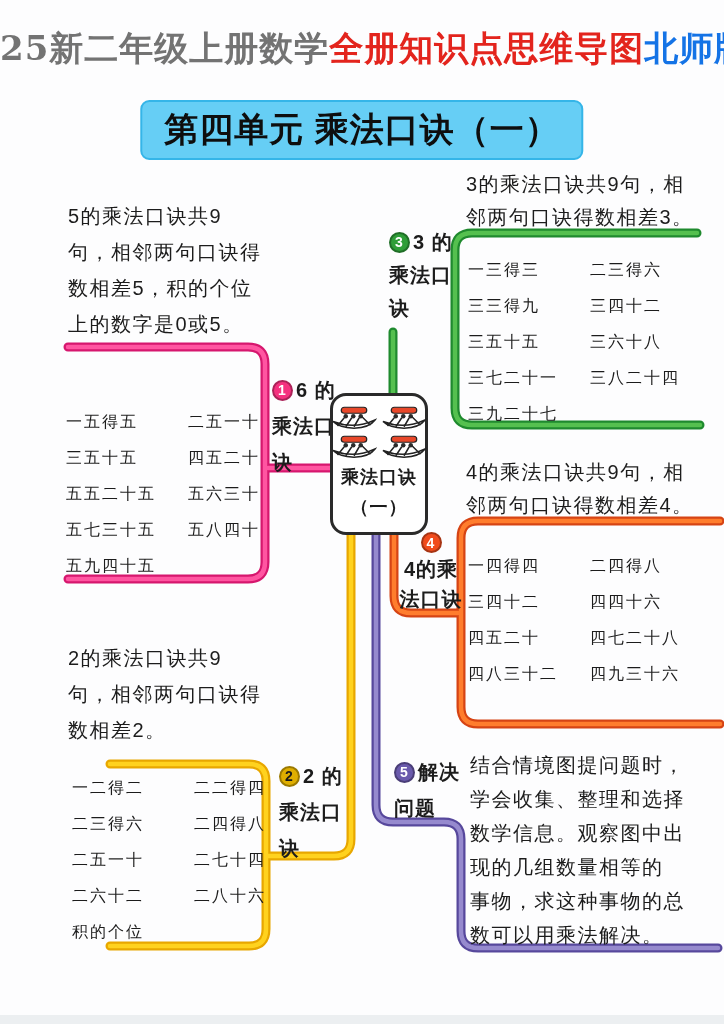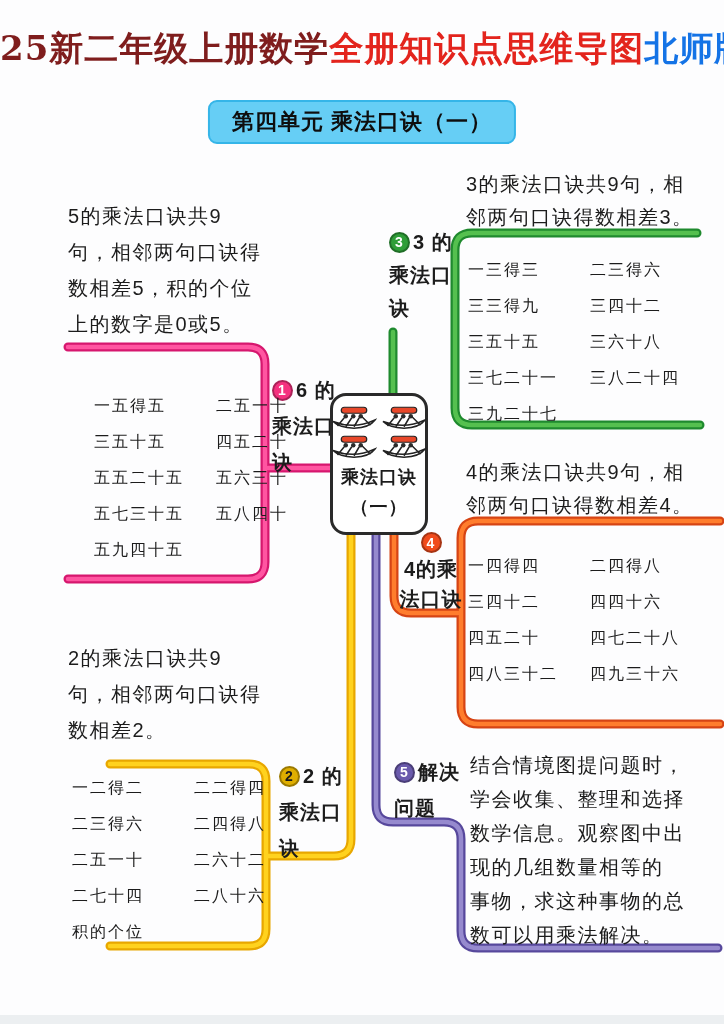--- a/index.html
+++ b/index.html
@@ -2,21 +2,21 @@
 <html><head>
 <meta charset="utf-8">
 <style>
   html,body{margin:0;padding:0;background:#ffffff;}
   .canvas{position:relative;width:724px;height:1024px;margin:0 auto;background:#fdfdfe;
           font-family:"Liberation Sans",sans-serif;color:#1c1c1c;overflow:hidden;}
   .main-title{position:absolute;left:0;top:26px;width:724px;text-align:center;
               font-family:"DejaVu Serif",serif;font-size:34px;font-weight:700;letter-spacing:1px;white-space:nowrap;}
   .banner{position:absolute;left:50%;top:100px;transform:translateX(-50%);
           padding:5px 22px;border-radius:9px;border:2px solid #35b5e8;
-          font-size:22px;font-weight:700;color:#0e0e0e;white-space:nowrap;letter-spacing:1px;}
+          font-size:34px;font-weight:700;color:#0e0e0e;white-space:nowrap;letter-spacing:1px;}
   .lines{position:absolute;left:0;top:0;pointer-events:none;z-index:1;}
   .lines path{fill:none;stroke-linecap:round;stroke-linejoin:round;}
   .pO{stroke-width:9px;}
   .pI{stroke-width:4.5px;}
   .center-node{position:absolute;left:330px;top:393px;width:98px;height:142px;box-sizing:border-box;
                background:#ffffff;border:3px solid #2a2a2a;border-radius:16px;z-index:3;
                display:flex;flex-direction:column;align-items:center;}
   .boats{display:grid;grid-template-columns:46px 46px;grid-gap:2px 4px;margin-top:9px;}
   .boats svg{width:46px;height:27px;display:block;}
   .center-title{font-size:18px;font-weight:700;margin-top:4px;letter-spacing:1px;}
@@ -38,21 +38,21 @@
   .b4lab .ln{height:30px;line-height:30px;display:flex;align-items:center;justify-content:center;}
   .b4lab .badge{margin:0 0 1px 0;}
   .bottom-strip{position:absolute;left:0;bottom:0;width:724px;height:9px;background:#eceff1;z-index:0;}
 </style>
 </head>
 <body>
 
 <div class="canvas">
 
   <div class="main-title">
-    <span style="color: #7f1d1d;">25新二年级上册数学</span><span style="color: rgb(227, 36, 29);">全册知识点思维导图</span><span style="color: rgb(20, 115, 230);">北师版</span>
+    <span style="color: #737373;">25新二年级上册数学</span><span style="color: rgb(227, 36, 29);">全册知识点思维导图</span><span style="color: rgb(20, 115, 230);">北师版</span>
   </div>
 
   <div class="banner" style="background: rgb(102, 206, 245);">第四单元 乘法口诀（一）</div>
 
   <svg class="lines" width="724" height="1024" viewBox="0 0 724 1024">
 
     <path class="pO" d="M268 468 H333" stroke="#d6176e"></path>
     <path class="pO" d="M68 347 H248 Q265 347 265 364 V562 Q265 579 248 579 H68" stroke="#d6176e"></path>
     <path class="pI" d="M268 468 H333" stroke="#ff55a1"></path>
     <path class="pI" d="M68 347 H248 Q265 347 265 364 V562 Q265 579 248 579 H68" stroke="#ff55a1"></path>
@@ -114,21 +114,21 @@
   <div class="blabel" style="left:272px;top:372px;">
     <div class="ln">
       <span class="badge" style="background: rgb(245, 49, 127);">
           <span style="color: rgb(255, 255, 255);">1</span>
         </span>
       <span>6 的</span>
     </div>
     <div class="ln">乘法口</div>
     <div class="ln">诀</div>
   </div>
-  <div class="tbl" style="left:66px;top:388px;margin-left:28px;">
+  <div class="tbl" style="left:66px;top:404px;">
     <span>一五得五</span>
       <span>二五一十</span>
     <span>三五十五</span>
       <span>四五二十</span>
     <span>五五二十五</span>
       <span>五六三十</span>
     <span>五七三十五</span>
       <span>五八四十</span>
     <span>五九四十五</span>
       <span></span>
@@ -198,22 +198,22 @@
     </div>
     <div class="ln">乘法口</div>
     <div class="ln">诀</div>
   </div>
   <div class="tbl" style="left:72px;top:770px;">
     <span>一二得二</span>
       <span>二二得四</span>
     <span>二三得六</span>
       <span>二四得八</span>
     <span>二五一十</span>
-      <span>二六十二</span>
-    <span>二七十四</span>
+      <span>二七十四</span>
+    <span>二六十二</span>
       <span>二八十六</span>
     <span>积的个位</span>
       <span></span>
   </div>
 
   <div class="blabel" style="left:394px;top:754px;">
     <div class="ln">
       <span class="badge" style="background: rgb(106, 90, 172);">
           <span style="color: rgb(255, 255, 255);">5</span>
         </span>

